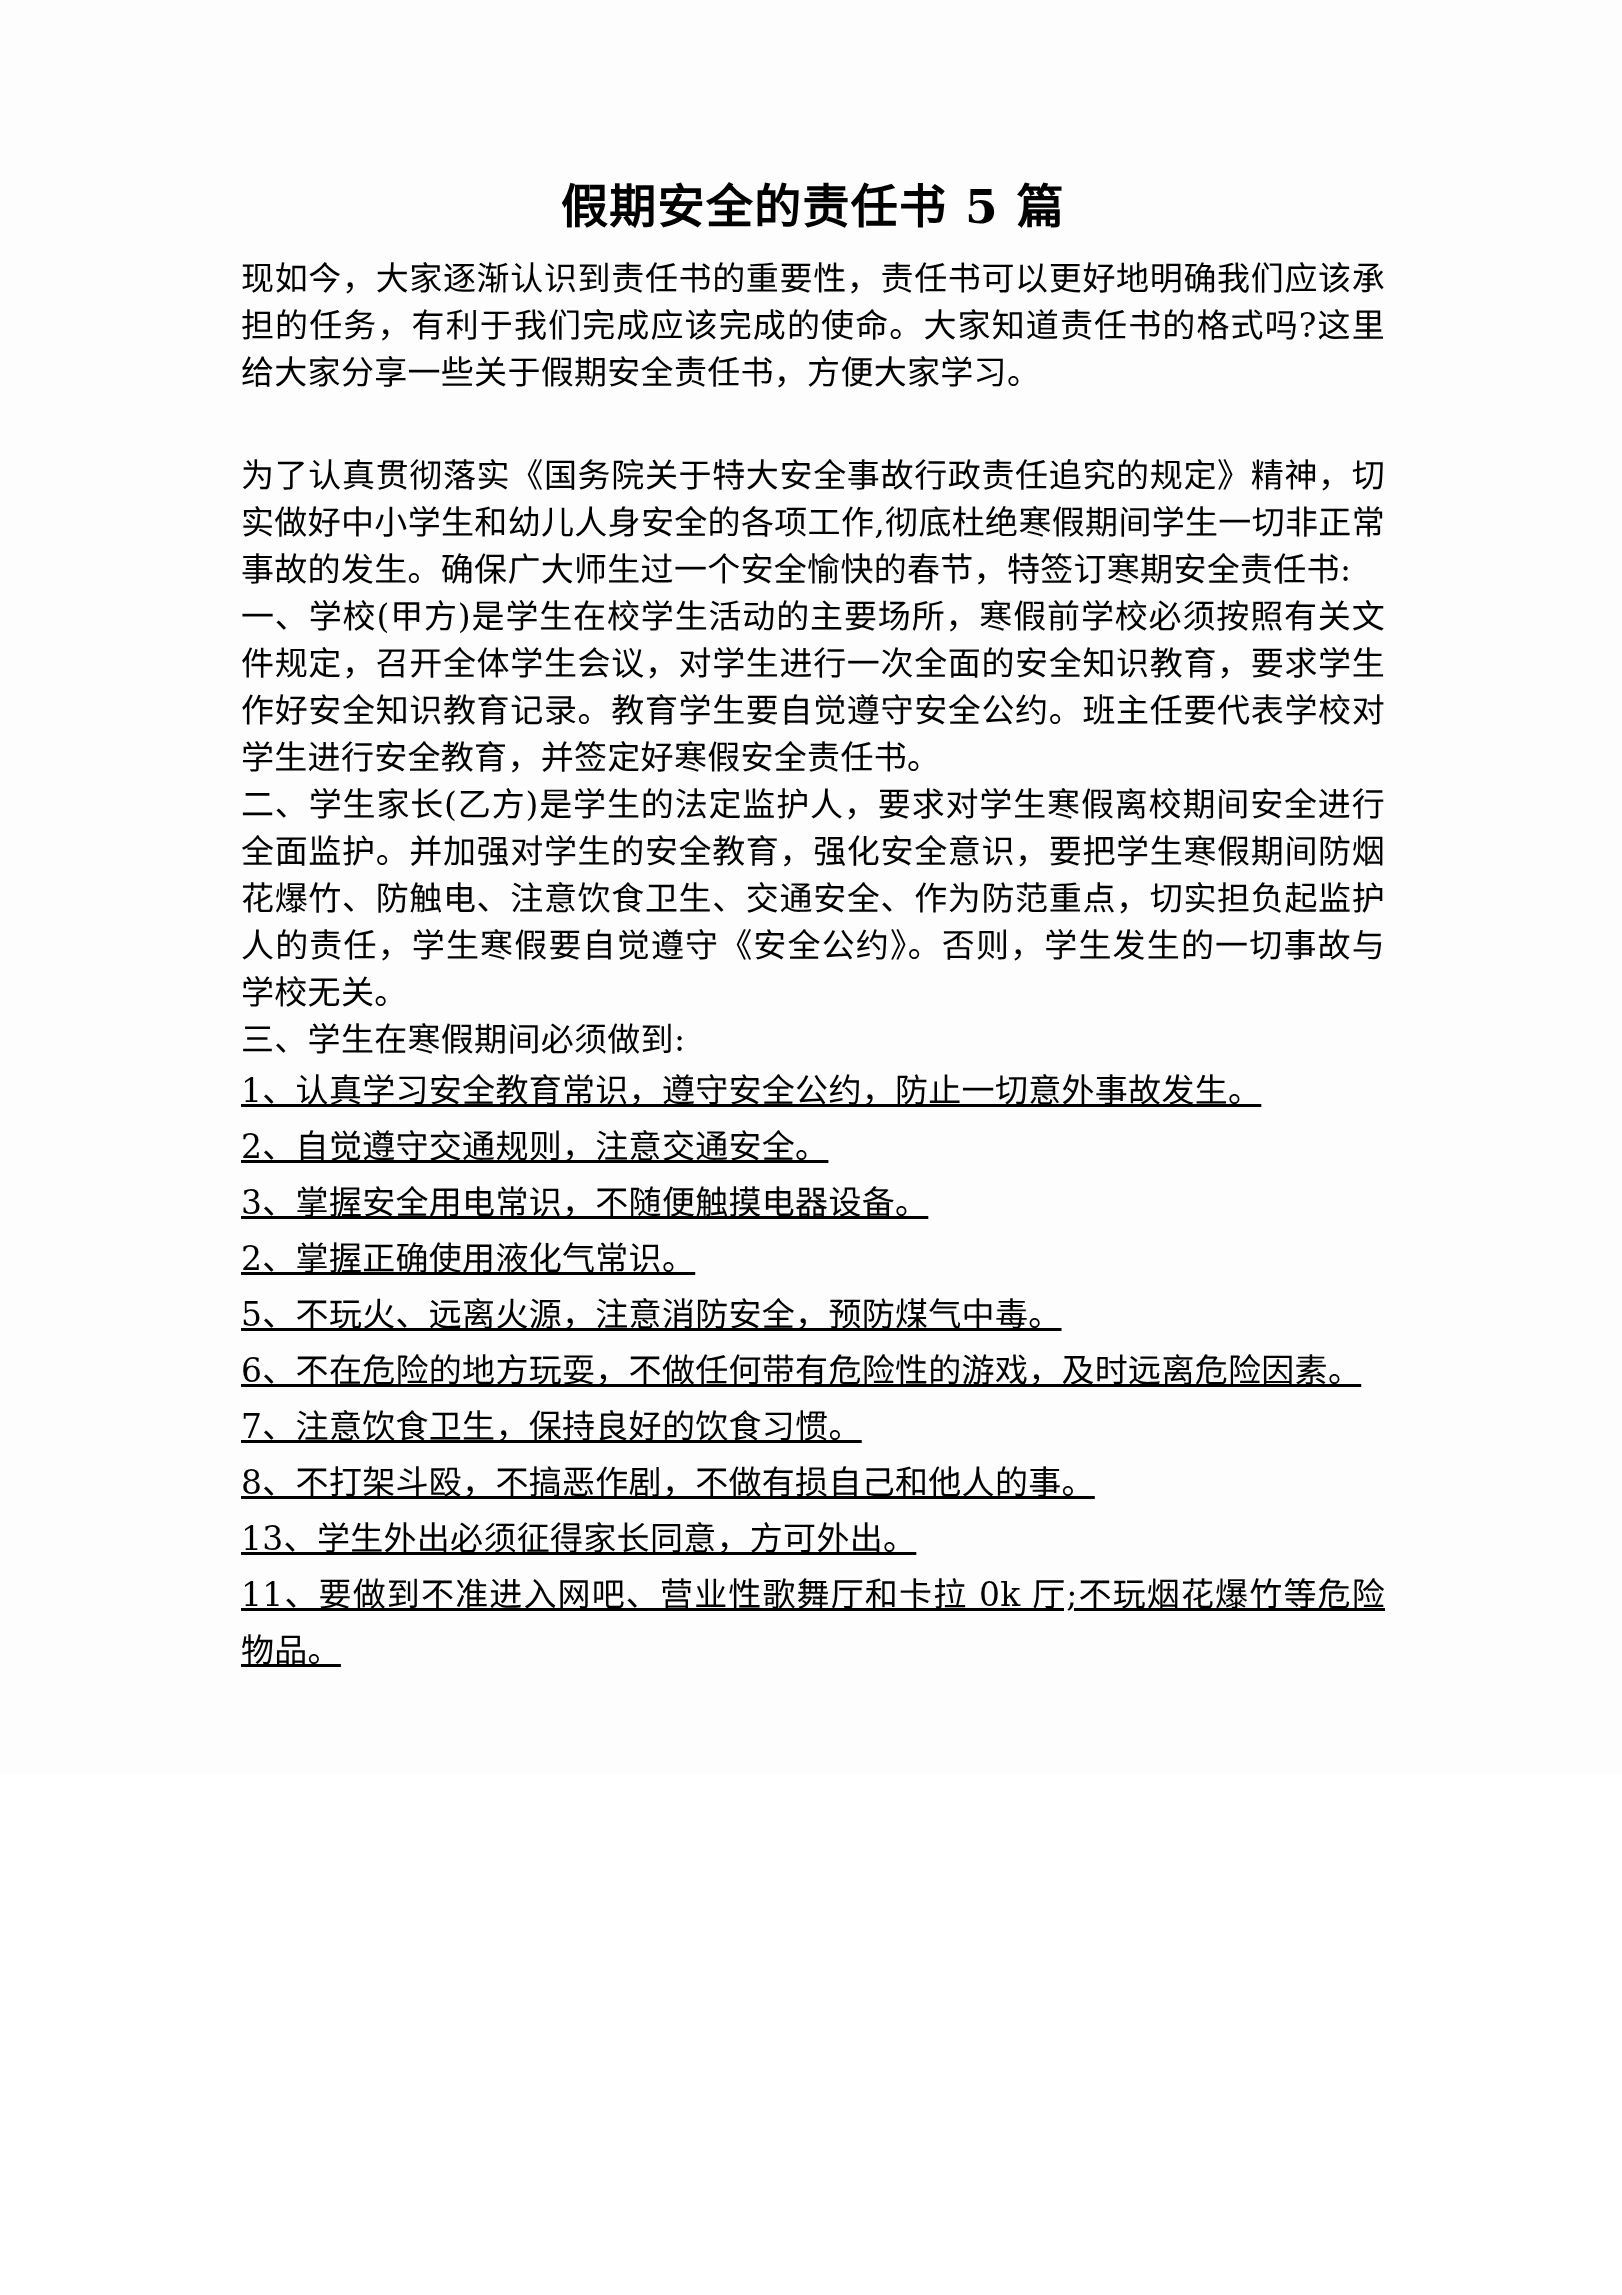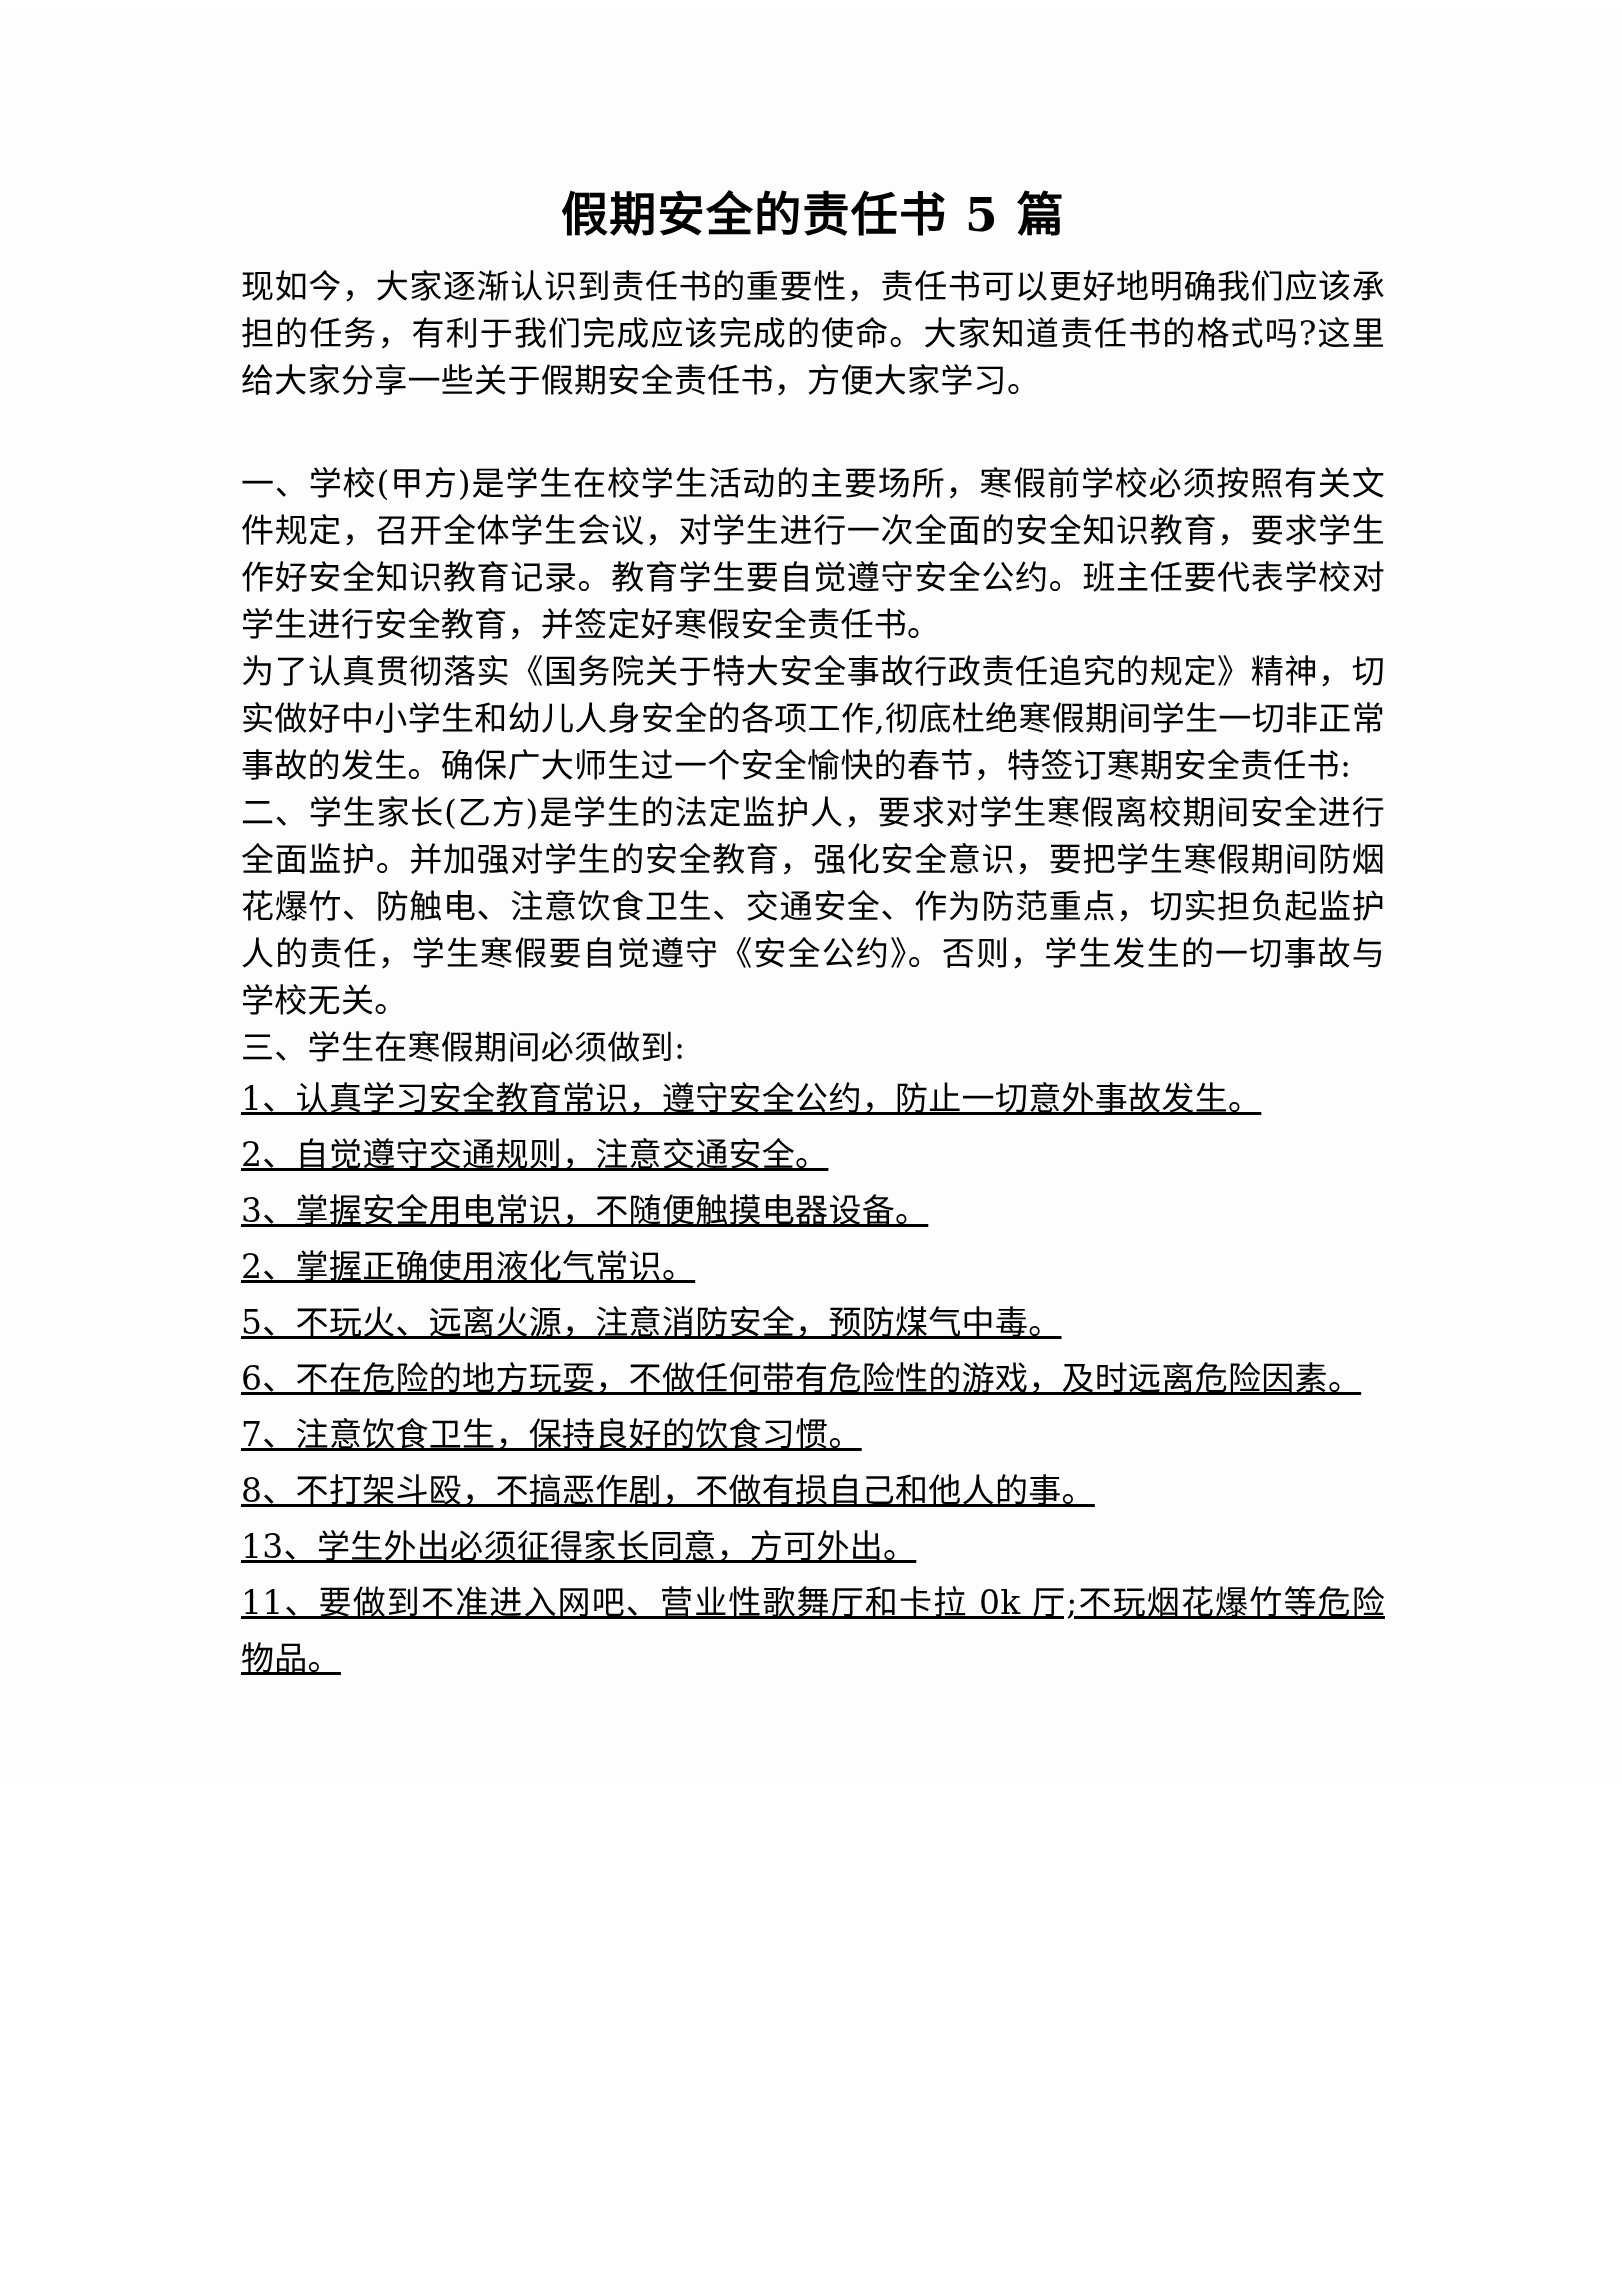--- a/index.html
+++ b/index.html
@@ -10,21 +10,20 @@
   }
   .page {
     position: relative;
     width: 1623px;
     height: 1774px;
     background: #fdfdfd;
     box-sizing: border-box;
     overflow: hidden;
     font-family: "DejaVu Serif", "Liberation Serif", serif;
     color: #000000;
-    margin-top: 8px;
   }
   .content {
     position: absolute;
     left: 241px;
     top: 175px;
     width: 1144px;
   }
   .doc-title {
     font-family: "DejaVu Serif", "Liberation Serif", serif;
     font-weight: bold;
@@ -61,23 +60,23 @@
 
 <div class="page">
   <div class="content">
 
     <h1 class="doc-title">假期安全的责任书 5 篇</h1>
 
     <p class="para">现如今，大家逐渐认识到责任书的重要性，责任书可以更好地明确我们应该承担的任务，有利于我们完成应该完成的使命。大家知道责任书的格式吗?这里给大家分享一些关于假期安全责任书，方便大家学习。</p>
 
     <div class="spacer"></div>
 
+    <p class="para">为了认真贯彻落实《国务院关于特大安全事故行政责任追究的规定》精神，切实做好中小学生和幼儿人身安全的各项工作,彻底杜绝寒假期间学生一切非正常事故的发生。确保广大师生过一个安全愉快的春节，特签订寒期安全责任书:</p>
+
     <p class="para">一、学校(甲方)是学生在校学生活动的主要场所，寒假前学校必须按照有关文件规定，召开全体学生会议，对学生进行一次全面的安全知识教育，要求学生作好安全知识教育记录。教育学生要自觉遵守安全公约。班主任要代表学校对学生进行安全教育，并签定好寒假安全责任书。</p>
-
-    <p class="para">为了认真贯彻落实《国务院关于特大安全事故行政责任追究的规定》精神，切实做好中小学生和幼儿人身安全的各项工作,彻底杜绝寒假期间学生一切非正常事故的发生。确保广大师生过一个安全愉快的春节，特签订寒期安全责任书:</p>
 
     <p class="para">二、学生家长(乙方)是学生的法定监护人，要求对学生寒假离校期间安全进行全面监护。并加强对学生的安全教育，强化安全意识，要把学生寒假期间防烟花爆竹、防触电、注意饮食卫生、交通安全、作为防范重点，切实担负起监护人的责任，学生寒假要自觉遵守《安全公约》。否则，学生发生的一切事故与学校无关。</p>
 
     <p class="para">三、学生在寒假期间必须做到:</p>
 
     <p class="list-item">1、认真学习安全教育常识，遵守安全公约，防止一切意外事故发生。</p>
     <p class="list-item">2、自觉遵守交通规则，注意交通安全。</p>
     <p class="list-item">3、掌握安全用电常识，不随便触摸电器设备。</p>
     <p class="list-item">2、掌握正确使用液化气常识。</p>
     <p class="list-item">5、不玩火、远离火源，注意消防安全，预防煤气中毒。</p>

